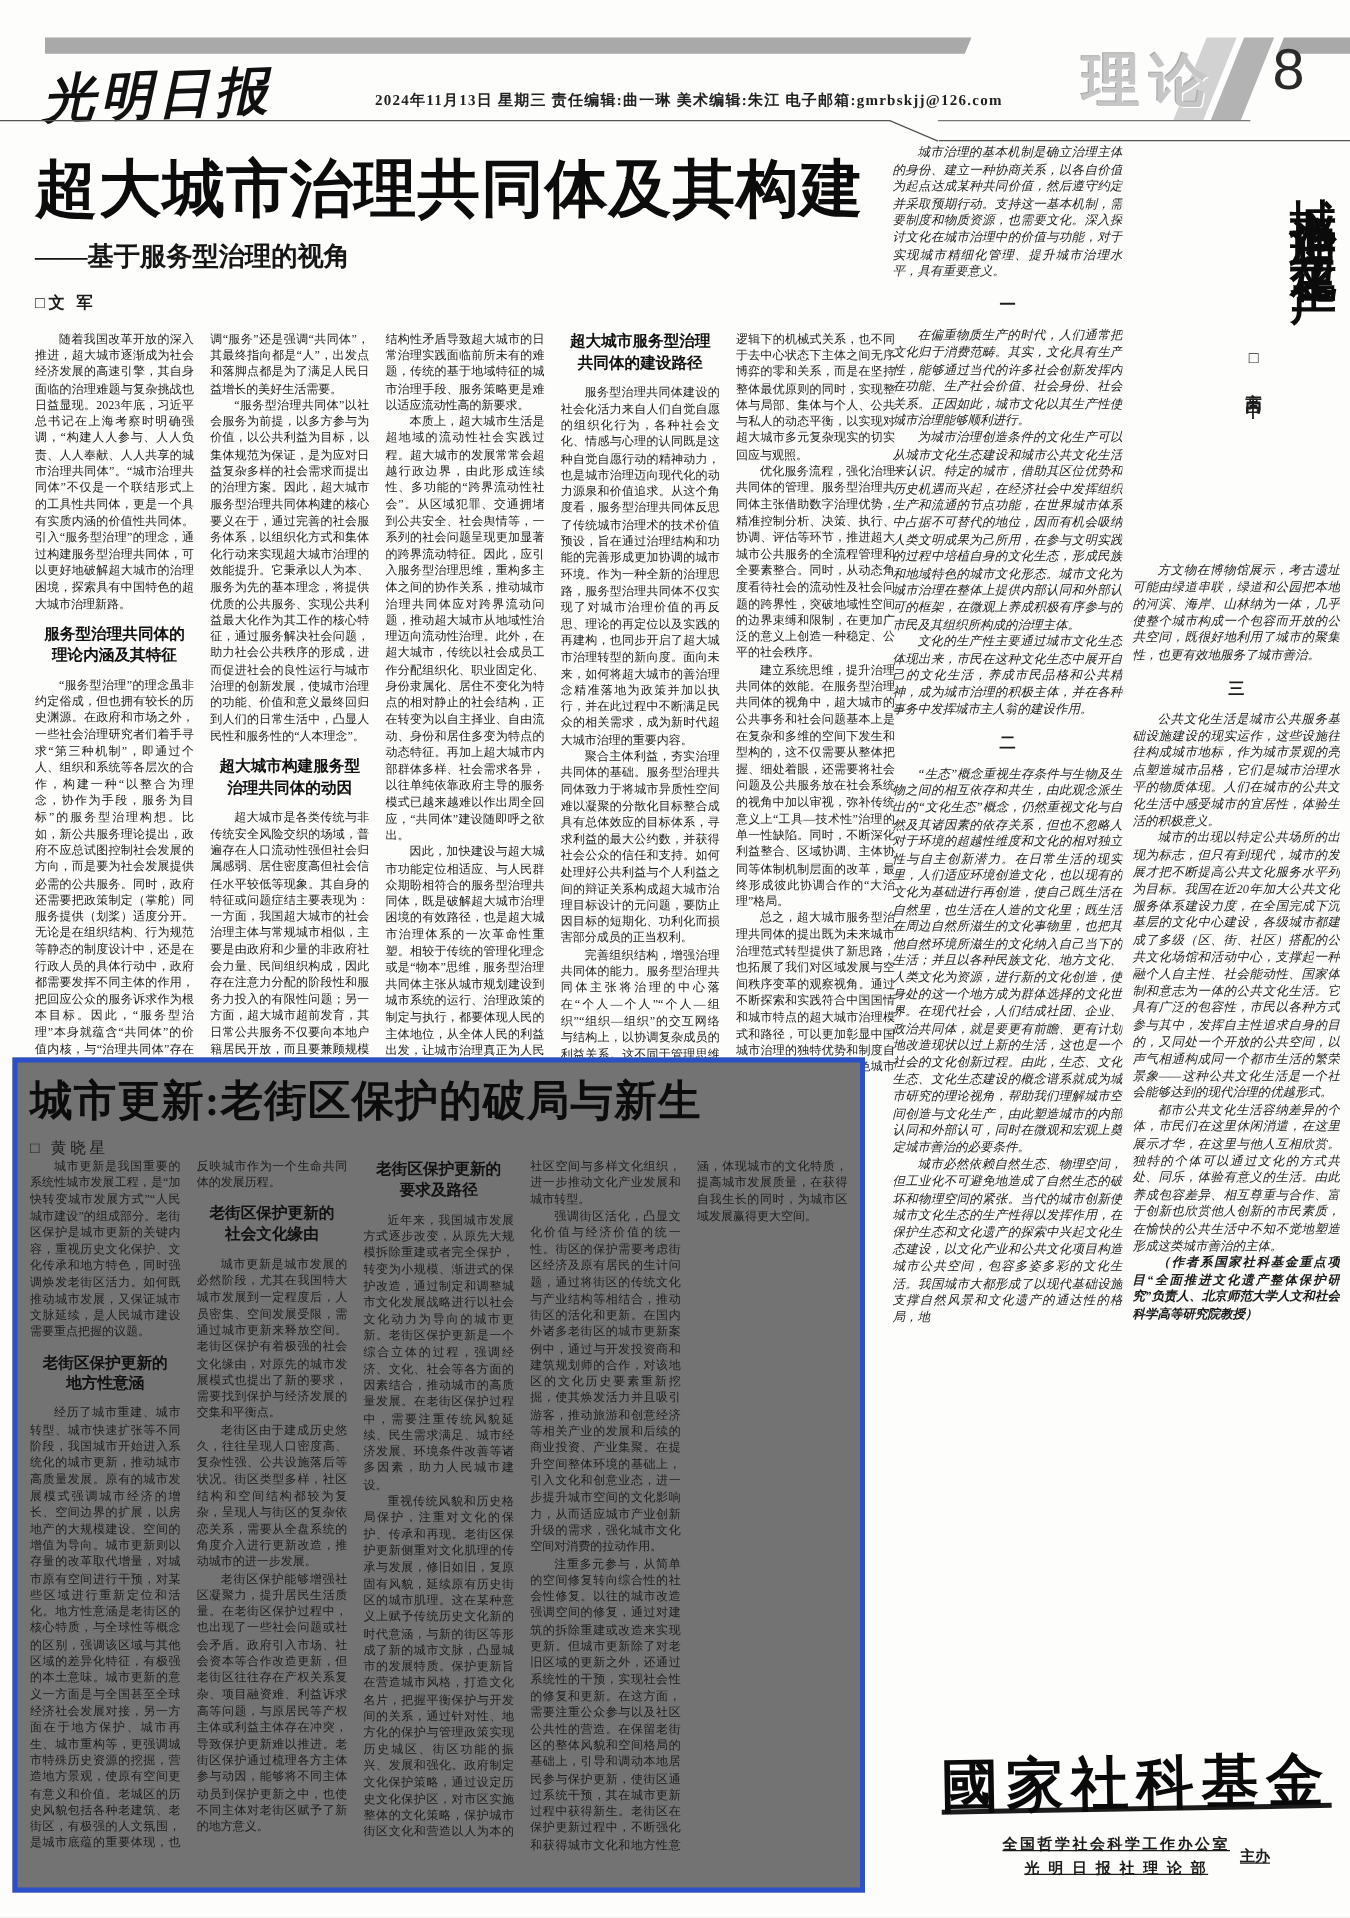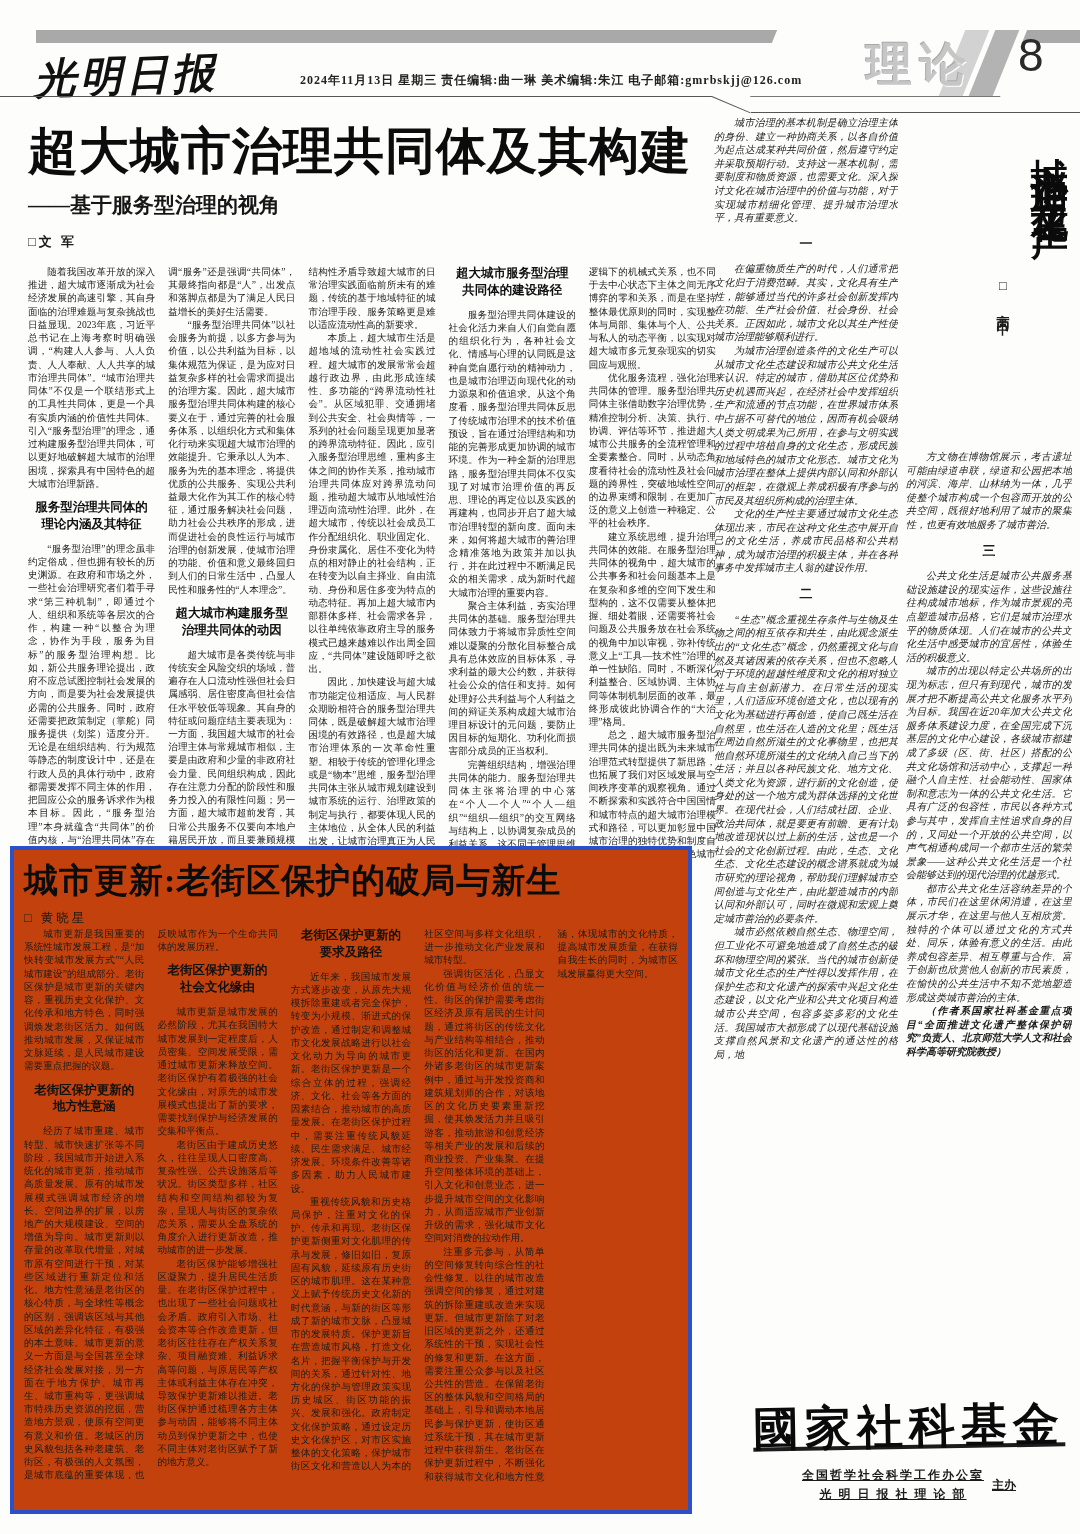--- a/index.html
+++ b/index.html
@@ -51,21 +51,21 @@
   .r-colA .secnum,.r-colB .secnum{font-style:normal;}
   
   #fund-box{position:absolute;left:744px;top:1396px;width:330px;height:120px;text-align:center;text-decoration:underline;}
   .fund-title{font-size:46px;font-weight:900;letter-spacing:6px;color:#0a0a0a;
               transform:rotate(-1deg);font-family:"Liberation Serif","DejaVu Serif",serif;}
   .fund-orgs{display:flex;justify-content:center;align-items:center;margin-top:8px;gap:8px;}
   .fund-org-lines{font-size:12px;font-weight:bold;line-height:1.6;letter-spacing:2px;}
   .fund-host{font-size:12px;font-weight:bold;}
   
   #update-article{position:absolute;left:10px;top:846px;width:682px;height:668px;
-                  border:4px solid #2b50c8;background:#c2410c;box-sizing:border-box;padding:6px 10px;}
+                  border:4px solid #2b50c8;background:#737373;box-sizing:border-box;padding:6px 10px;}
   .upd-headline{font-size:34px;font-weight:900;letter-spacing:1px;color:#0c0c0c;margin-top:2px;}
   .upd-byline{font-size:12.5px;font-weight:normal;margin-top:6px;letter-spacing:3px;}
   .upd-cols{height:556px;column-count:5;font-size:9.6px;line-height:1.38;}
 </style>
 </head>
 <body>
 
 <div id="page">
 
   <div class="topbar"></div>

